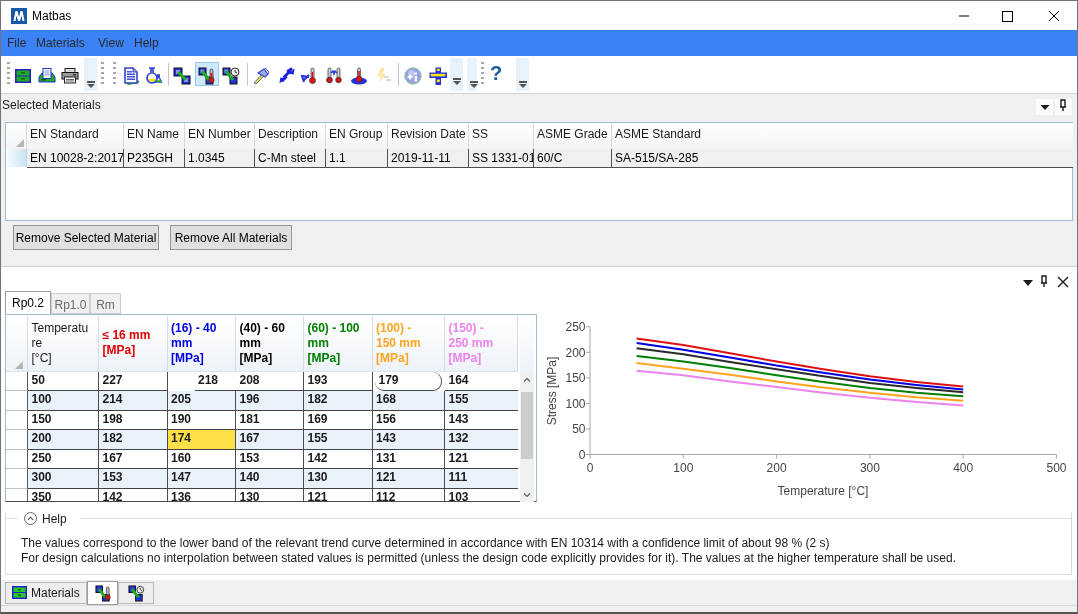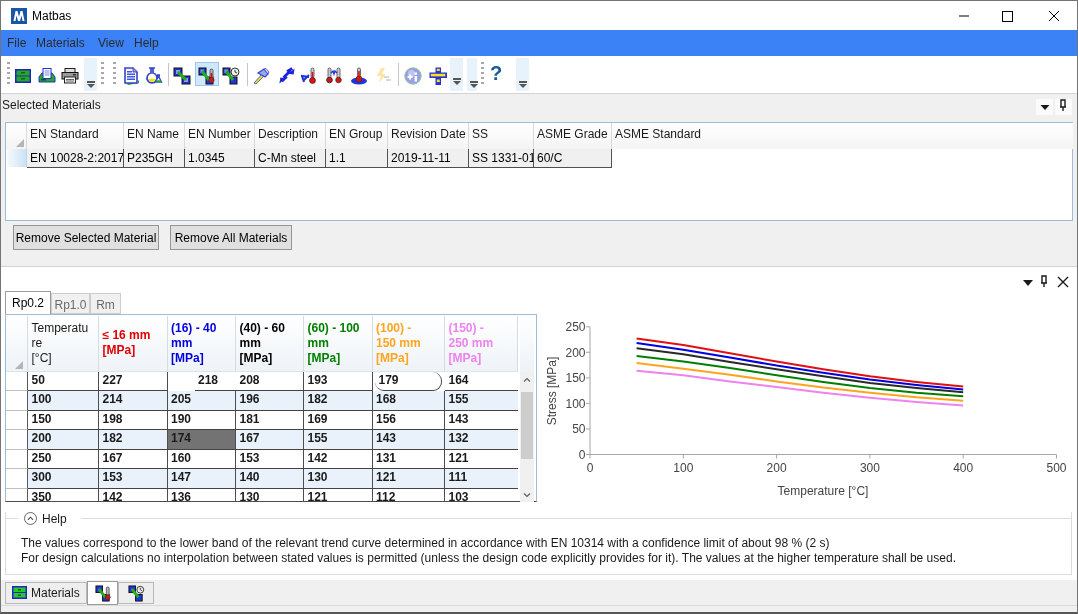--- a/index.html
+++ b/index.html
@@ -246,20 +246,21 @@
     <div class="g1h" style="left:528px; width:78px">ASME Grade</div>
     <div class="g1h" style="left:606px; width:461px; border-right:none">ASME Standard</div>
     <div class="g1c" style="left:21px; width:97px">EN 10028-2:2017</div>
     <div class="g1c" style="left:118px; width:61px">P235GH</div>
     <div class="g1c" style="left:179px; width:70px">1.0345</div>
     <div class="g1c" style="left:249px; width:71px">C-Mn steel</div>
     <div class="g1c" style="left:320px; width:62px">1.1</div>
     <div class="g1c" style="left:382px; width:81px">2019-11-11</div>
     <div class="g1c" style="left:463px; width:65px">SS 1331-01</div>
     <div class="g1c" style="left:528px; width:78px">60/C</div>
+    <div class="g1c" style="left:606px; width:461px; border-right:none">SA-515/SA-285</div>
     <div id="g1sel"></div>
   </div>
   <div class="btn" style="left:12px; width:146px">Remove Selected Material</div>
   <div class="btn" style="left:169px; width:122px">Remove All Materials</div>
 </div>
 
 <div id="panel2">
   <svg class="p2icon" style="left:1020px" width="14" height="10">
       <path d="M2 3 L12 3 L7 9 Z" fill="#1a1a1a"></path>
     </svg>
@@ -306,21 +307,21 @@
     <div class="g2c" style="left:22px;width:71px;top:96.0px;background:#ffffff;">150</div>
     <div class="g2c" style="left:93px;width:68.5px;top:96.0px;background:#ffffff;">198</div>
     <div class="g2c" style="left:161.5px;width:68.5px;top:96.0px;background:#ffffff;">190</div>
     <div class="g2c" style="left:230px;width:68px;top:96.0px;background:#ffffff;">181</div>
     <div class="g2c" style="left:298px;width:68.5px;top:96.0px;background:#ffffff;">169</div>
     <div class="g2c" style="left:366.5px;width:72.5px;top:96.0px;background:#ffffff;">156</div>
     <div class="g2c" style="left:439px;width:73px;top:96.0px;background:#ffffff;border-right:none;">143</div>
     <div class="g2c" style="left:0px;width:22px;top:115.5px;background:#fff;border-right:1px solid #5a5a5a;border-bottom:1px solid #c0c0c0;"></div>
     <div class="g2c" style="left:22px;width:71px;top:115.5px;background:#e9f2fb;">200</div>
     <div class="g2c" style="left:93px;width:68.5px;top:115.5px;background:#e9f2fb;">182</div>
-    <div class="g2c" style="left:161.5px;width:68.5px;top:115.5px;background:#737373;">174</div>
+    <div class="g2c" style="left:161.5px;width:68.5px;top:115.5px;background:#fde047;">174</div>
     <div class="g2c" style="left:230px;width:68px;top:115.5px;background:#e9f2fb;">167</div>
     <div class="g2c" style="left:298px;width:68.5px;top:115.5px;background:#e9f2fb;">155</div>
     <div class="g2c" style="left:366.5px;width:72.5px;top:115.5px;background:#e9f2fb;">143</div>
     <div class="g2c" style="left:439px;width:73px;top:115.5px;background:#e9f2fb;border-right:none;">132</div>
     <div class="g2c" style="left:0px;width:22px;top:135.0px;background:#fff;border-right:1px solid #5a5a5a;border-bottom:1px solid #c0c0c0;"></div>
     <div class="g2c" style="left:22px;width:71px;top:135.0px;background:#ffffff;">250</div>
     <div class="g2c" style="left:93px;width:68.5px;top:135.0px;background:#ffffff;">167</div>
     <div class="g2c" style="left:161.5px;width:68.5px;top:135.0px;background:#ffffff;">160</div>
     <div class="g2c" style="left:230px;width:68px;top:135.0px;background:#ffffff;">153</div>
     <div class="g2c" style="left:298px;width:68.5px;top:135.0px;background:#ffffff;">142</div>

